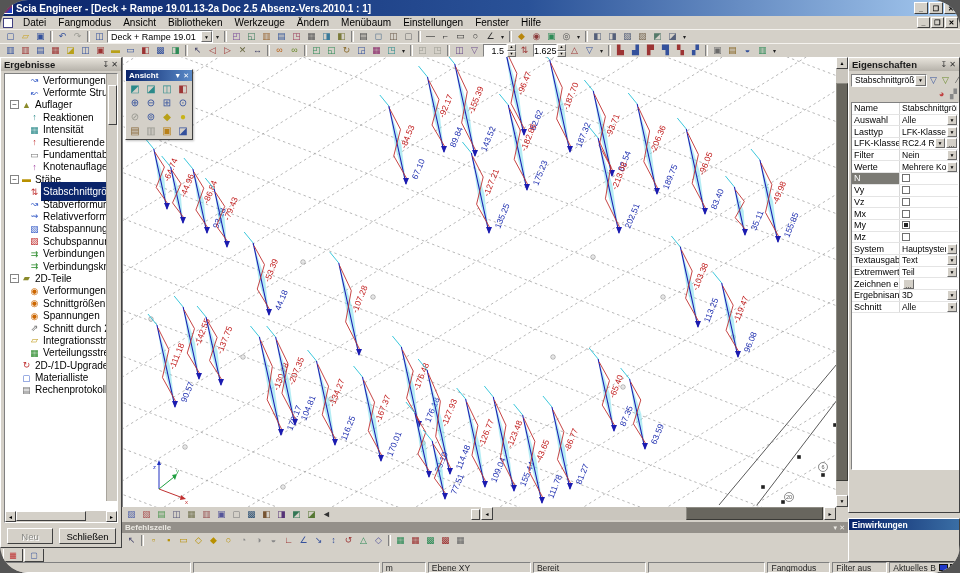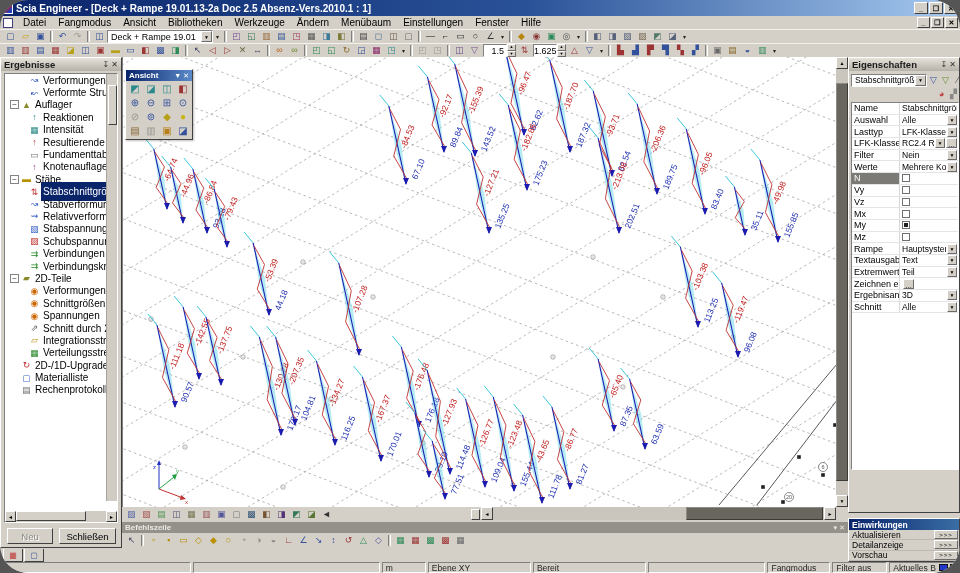--- a/index.html
+++ b/index.html
@@ -959,21 +959,21 @@
             <span class="pcb checked"></span>
           </div>
         </div>
         <div class="prow">
           <div class="pname">Mz</div>
           <div class="pval">
             <span class="pcb"></span>
           </div>
         </div>
         <div class="prow">
-          <div class="pname">Rampe</div>
+          <div class="pname">System</div>
           <div class="pval">
             <span class="pvtext">Hauptsystem</span>
             <span class="pdd">▼</span>
           </div>
         </div>
         <div class="prow">
           <div class="pname">Textausgabe</div>
           <div class="pval">
             <span class="pvtext">Text</span>
             <span class="pdd">▼</span>
@@ -1007,34 +1007,20 @@
             <span class="pdd">▼</span>
           </div>
         </div>
       </div>
   </div>
 
   <div id="actions">
     <div id="ahead">
       <span>Einwirkungen</span>
     </div>
-    <div id="actionrows">
-        <div class="arow">
-          <span>Aktualisieren</span>
-          <span class="abtn">&gt;&gt;&gt;</span>
-        </div>
-        <div class="arow">
-          <span>Detailanzeige</span>
-          <span class="abtn">&gt;&gt;&gt;</span>
-        </div>
-        <div class="arow">
-          <span>Vorschau</span>
-          <span class="abtn">&gt;&gt;&gt;</span>
-        </div>
-      </div>
   </div>
 
   <div id="statusbar">
       <span class="scell" style="width: 195px;"></span>
       <span class="scell" style="width: 190px;"></span>
       <span class="scell" style="width: 45px;">m</span>
       <span class="scell" style="width: 105px;">Ebene XY</span>
       <span class="scell" style="width: 115px;">Bereit</span>
       <span class="scell" style="width: 120px;"></span>
       <span class="scell" style="width: 64px;">Fangmodus</span>

